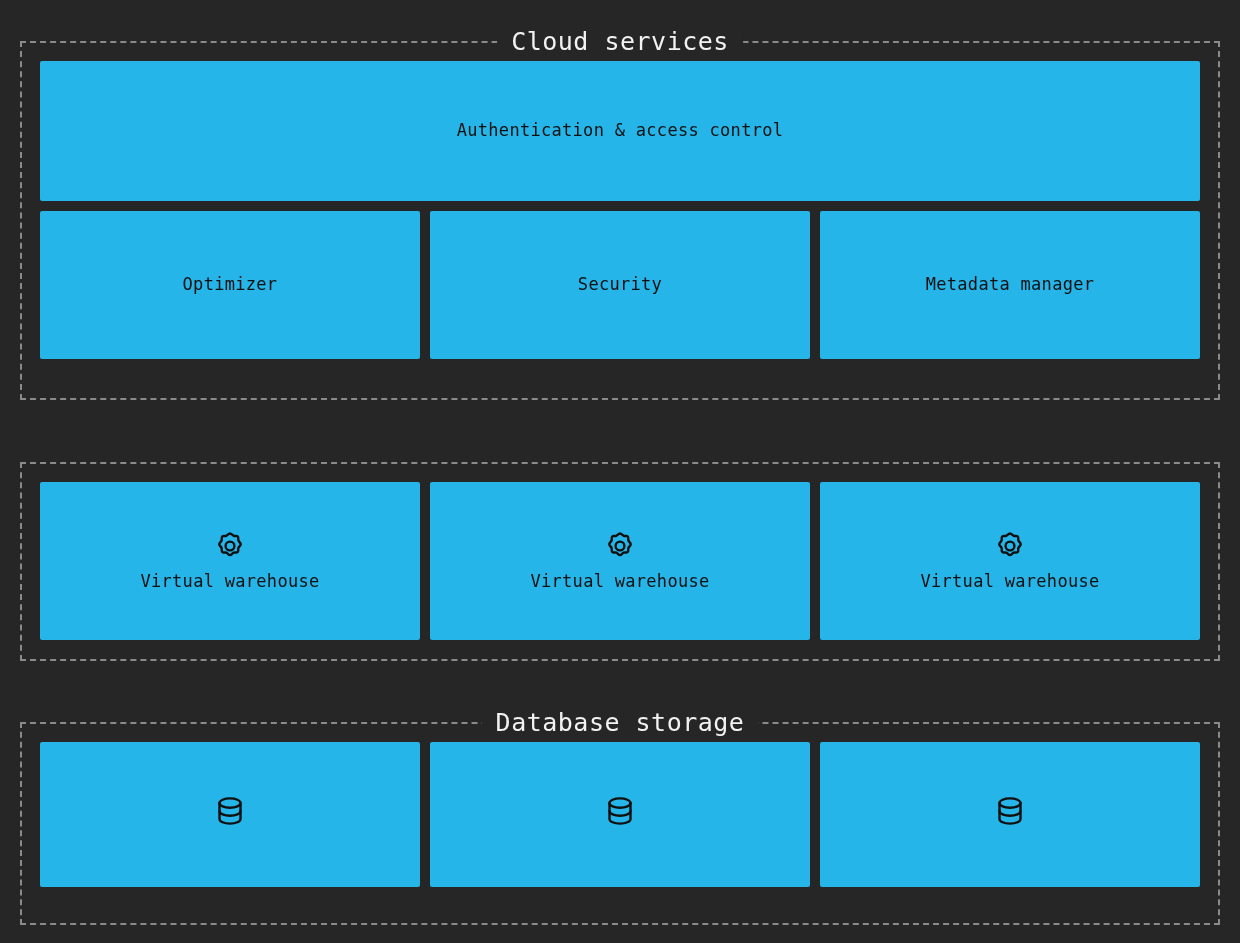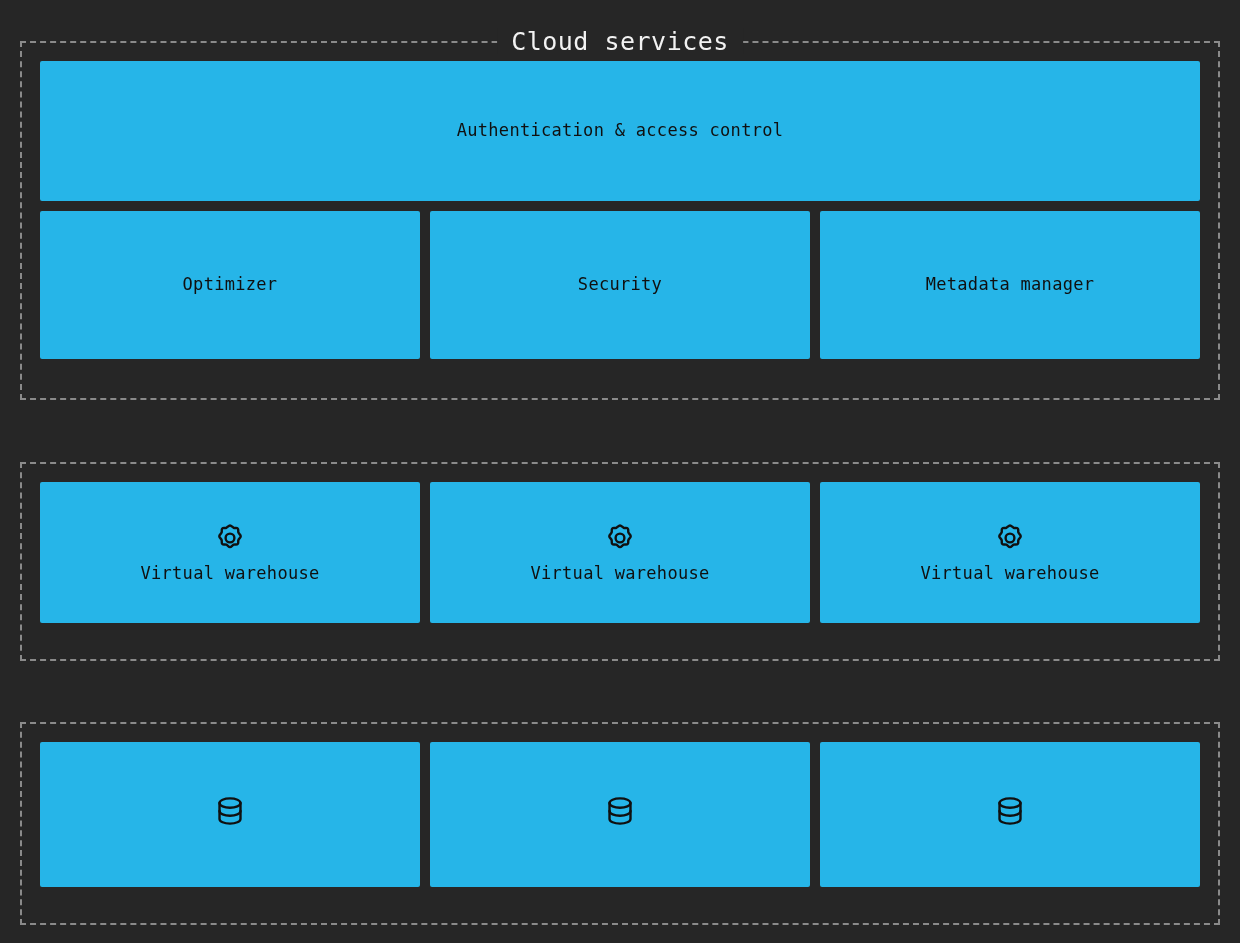--- a/index.html
+++ b/index.html
@@ -100,21 +100,21 @@
     top: 41px;
     height: 359px;
   }
   #section-cloud .node-wide { height: 140px; }
   #section-cloud .row-small .node { height: 148px; }
 
   #section-query {
     top: 462px;
     height: 199px;
   }
-  #section-query .node { height: 141px; }
+  #section-query .node { height: 158px; }
 
   #section-storage {
     top: 722px;
     height: 203px;
   }
   #section-storage .node { height: 145px; }
 </style>
 </head>
 <body>
 
@@ -178,20 +178,21 @@
             </svg>
           </span>
           <span class="node-label">Virtual warehouse</span>
         </div>
 
       </div>
     </div>
   </div>
 
   <div class="section" id="section-storage">
+    <div class="section-title">Database storage</div>
     <div class="section-body">
 
       <div class="row">
 
         <div class="node">
           <span class="node-icon">
             <svg viewBox="0 0 24 24" fill="none" stroke="#101010" stroke-width="1.7" stroke-linecap="round" stroke-linejoin="round">
               <ellipse cx="12" cy="6.4" rx="7.4" ry="3.3"></ellipse>
               <path d="M4.6 6.4v11.2c0 1.82 3.31 3.3 7.4 3.3s7.4-1.48 7.4-3.3V6.4"></path>
               <path d="M4.6 12c0 1.82 3.31 3.3 7.4 3.3s7.4-1.48 7.4-3.3"></path>

